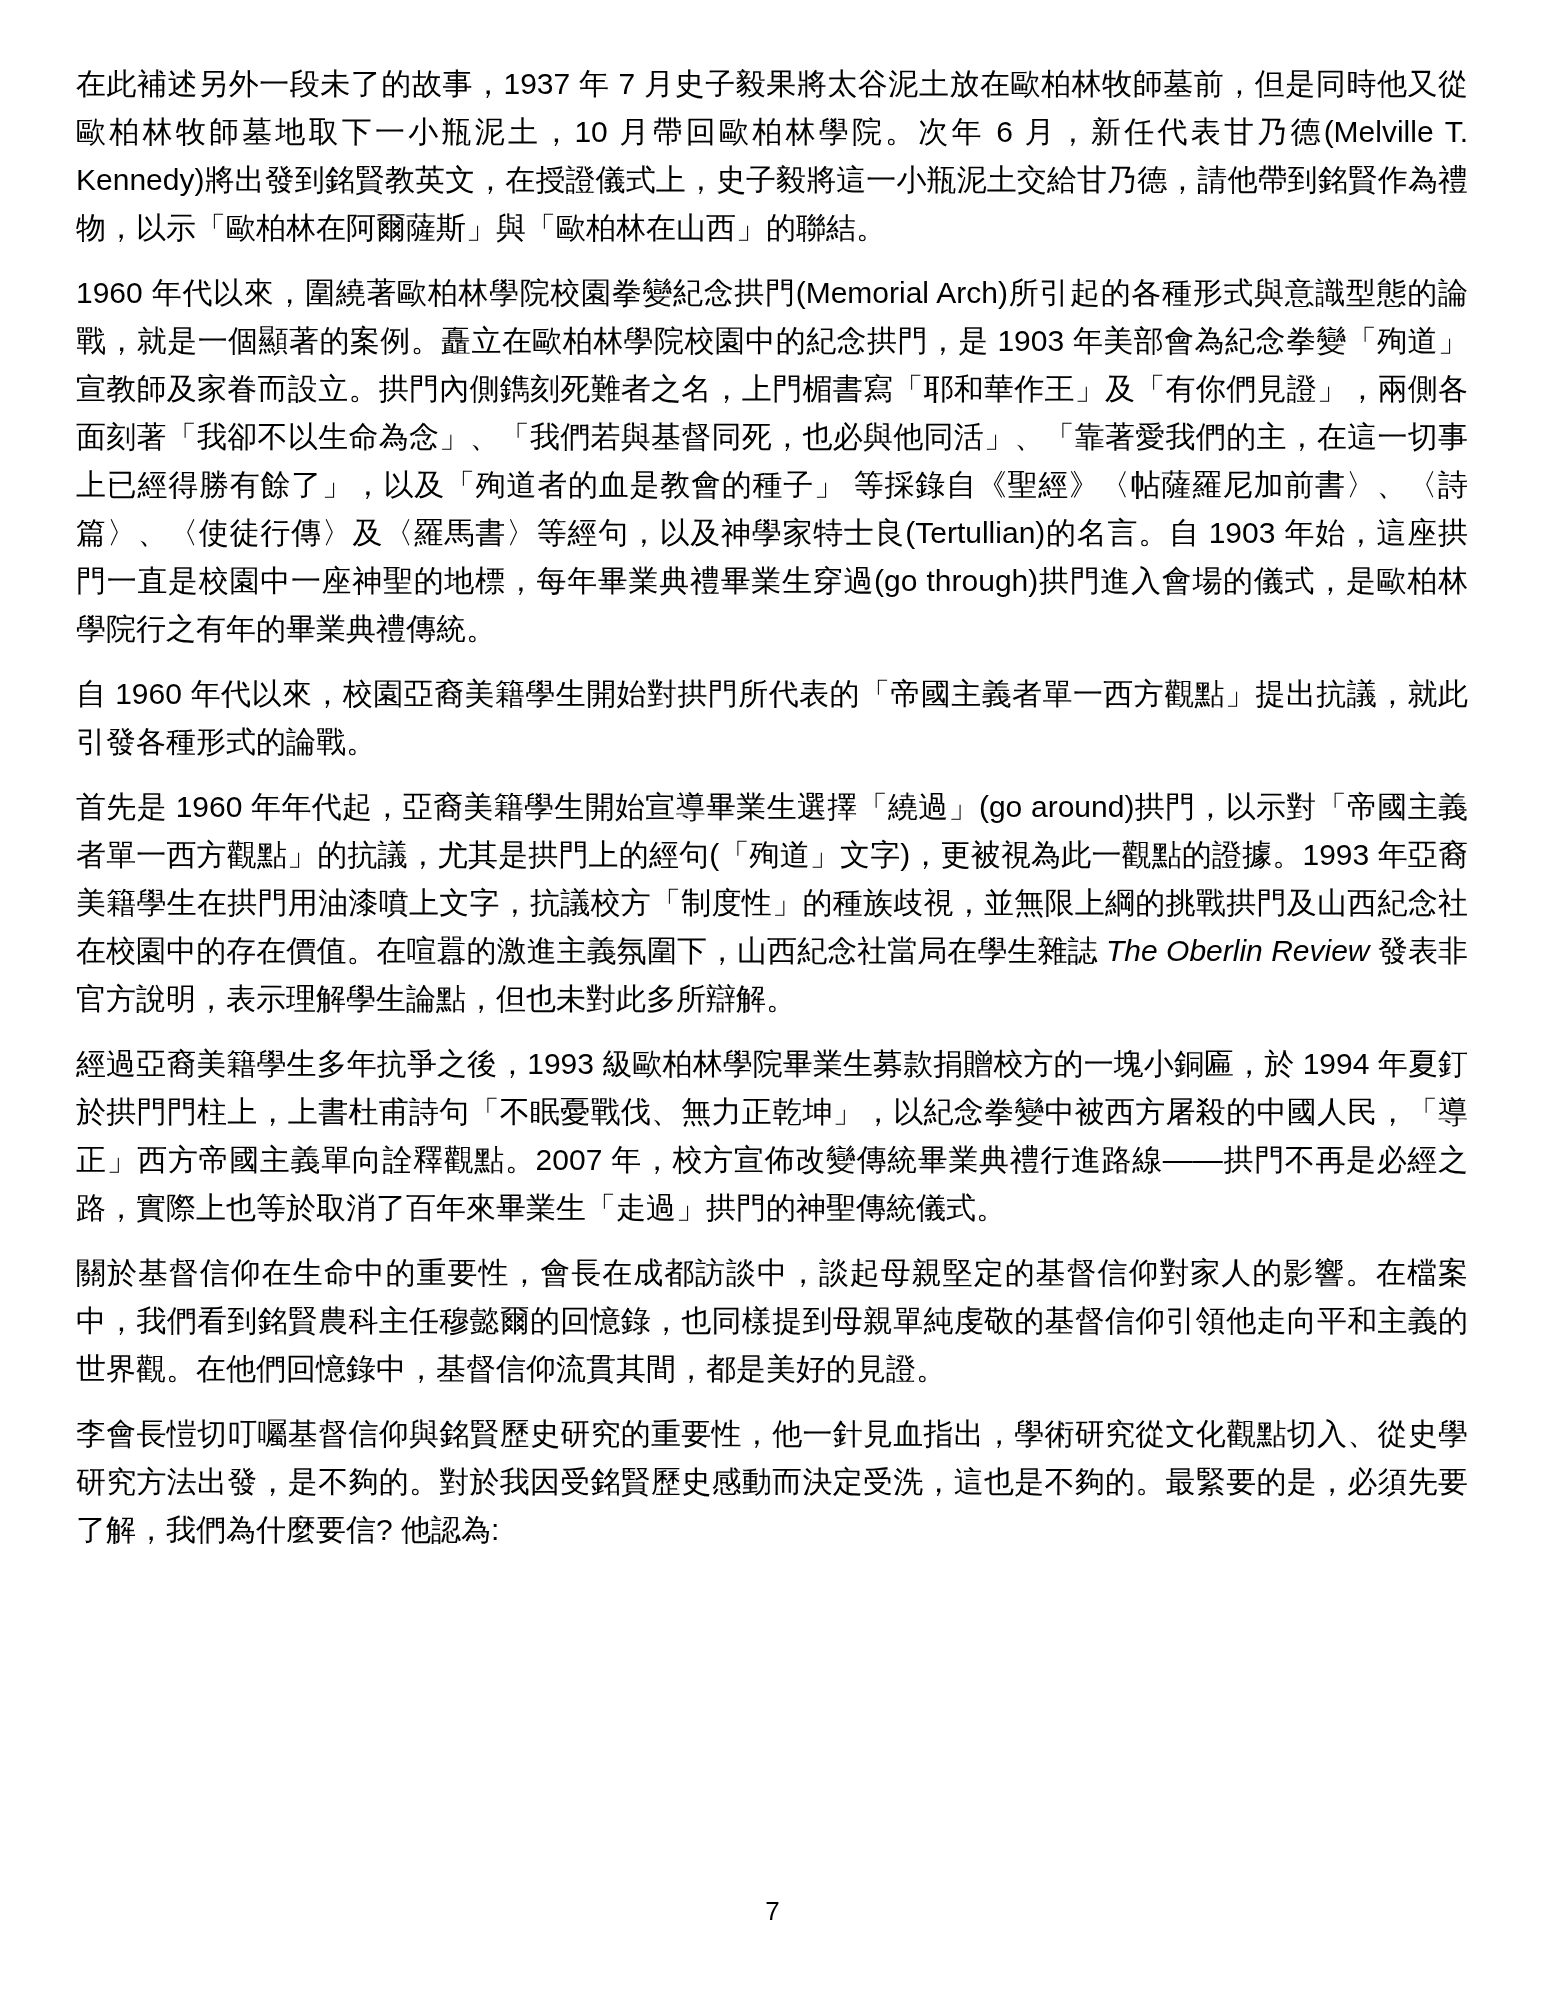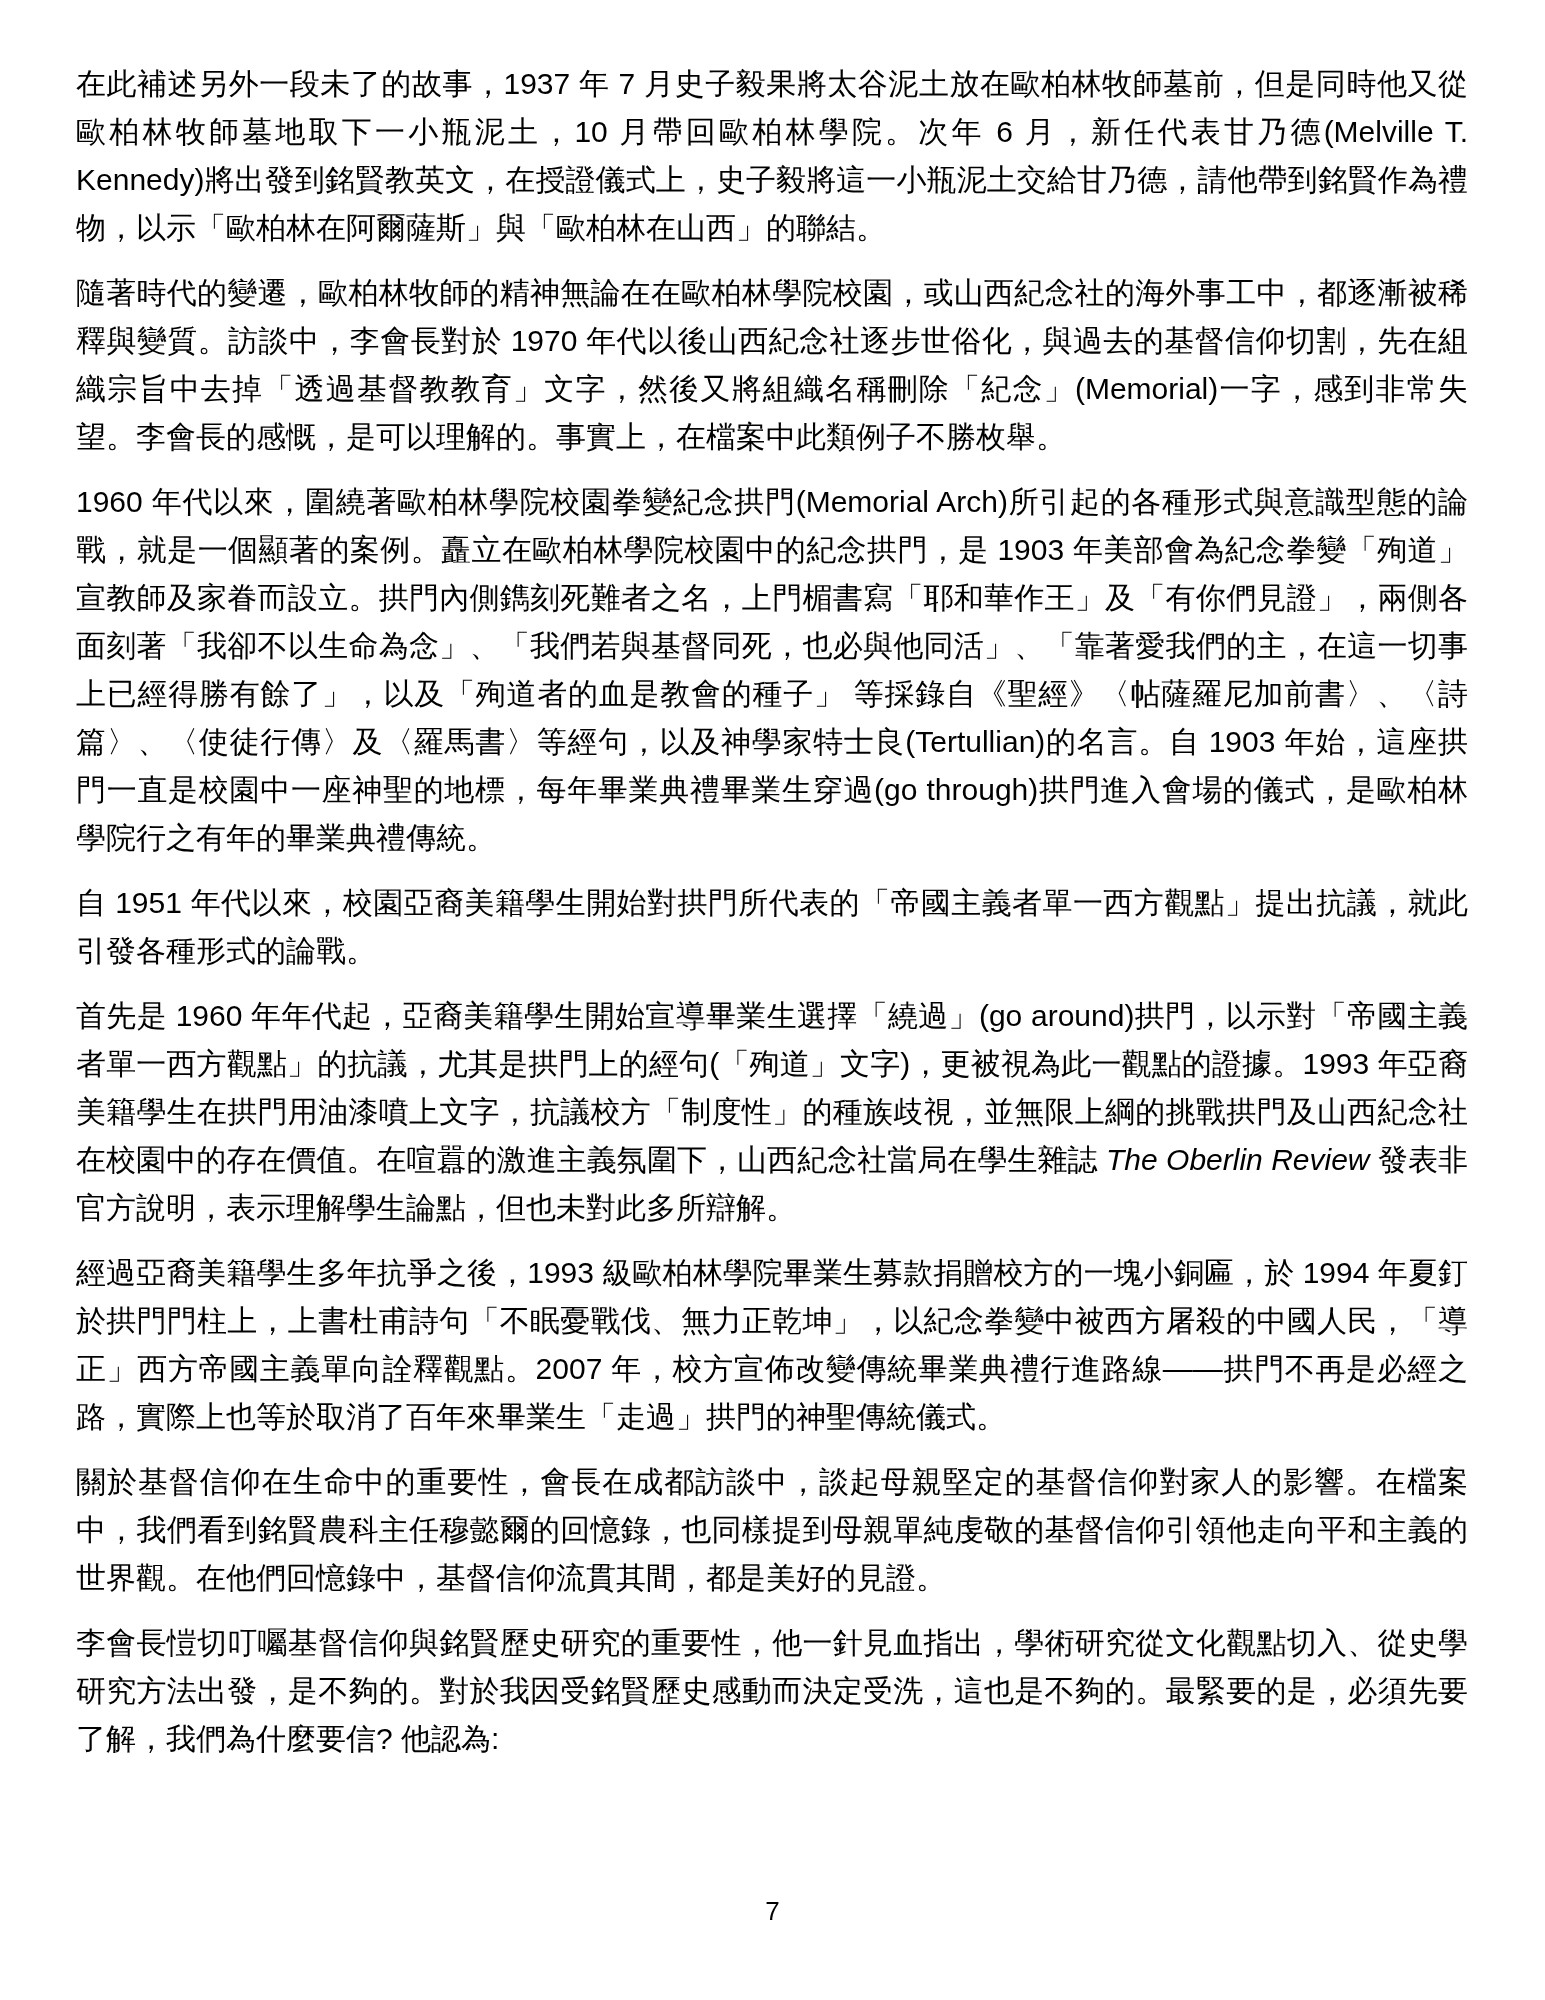--- a/index.html
+++ b/index.html
@@ -53,25 +53,24 @@
     }
   </style>
 </head>
 <body>
 
 <div class="page">
   <main class="content">
 
     <p class="para">在此補述另外一段未了的故事，1937 年 7 月史子毅果將太谷泥土放在歐柏林牧師墓前，但是同時他又從歐柏林牧師墓地取下一小瓶泥土，10 月帶回歐柏林學院。次年 6 月，新任代表甘乃德(Melville T. Kennedy)將出發到銘賢教英文，在授證儀式上，史子毅將這一小瓶泥土交給甘乃德，請他帶到銘賢作為禮物，以示「歐柏林在阿爾薩斯」與「歐柏林在山西」的聯結。</p>
 
-    <p class="para">隨著時代的變遷，歐柏林牧師的精神無論在在歐柏林學院校園，或山西紀念社的海外事工中，都逐漸被稀釋與變質。訪談中，李會長對於 1970 年代以後山西紀念社逐步世俗化，與過去的基督信仰切割，先在組織宗旨中去掉「透過基督教教育」文字，然後又將組織名稱刪除「紀念」(Memorial)一字，感到非常失望。李會長的感慨，是可以理解的。事實上，在檔案中此類例子不勝枚舉。</p>
 
     <p class="para">1960 年代以來，圍繞著歐柏林學院校園拳變紀念拱門(Memorial Arch)所引起的各種形式與意識型態的論戰，就是一個顯著的案例。矗立在歐柏林學院校園中的紀念拱門，是 1903 年美部會為紀念拳變「殉道」宣教師及家眷而設立。拱門內側鐫刻死難者之名，上門楣書寫「耶和華作王」及「有你們見證」，兩側各面刻著「我卻不以生命為念」、「我們若與基督同死，也必與他同活」、「靠著愛我們的主，在這一切事上已經得勝有餘了」，以及「殉道者的血是教會的種子」 等採錄自《聖經》〈帖薩羅尼加前書〉、〈詩篇〉、〈使徒行傳〉及〈羅馬書〉等經句，以及神學家特士良(Tertullian)的名言。自 1903 年始，這座拱門一直是校園中一座神聖的地標，每年畢業典禮畢業生穿過(go through)拱門進入會場的儀式，是歐柏林學院行之有年的畢業典禮傳統。</p>
 
-    <p class="para">自 1951 年代以來，校園亞裔美籍學生開始對拱門所代表的「帝國主義者單一西方觀點」提出抗議，就此引發各種形式的論戰。</p>
+    <p class="para">自 1960 年代以來，校園亞裔美籍學生開始對拱門所代表的「帝國主義者單一西方觀點」提出抗議，就此引發各種形式的論戰。</p>
 
     <p class="para"><span>首先是 1960 年年代起，亞裔美籍學生開始宣導畢業生選擇「繞過」(go around)拱門，以示對「帝國主義者單一西方觀點」的抗議，尤其是拱門上的經句(「殉道」文字)，更被視為此一觀點的證據。1993 年亞裔美籍學生在拱門用油漆噴上文字，抗議校方「制度性」的種族歧視，並無限上綱的挑戰拱門及山西紀念社在校園中的存在價值。在喧囂的激進主義氛圍下，山西紀念社當局在學生雜誌 </span><em class="journal">The Oberlin Review</em><span> 發表非官方說明，表示理解學生論點，但也未對此多所辯解。</span></p>
 
     <p class="para">經過亞裔美籍學生多年抗爭之後，1993 級歐柏林學院畢業生募款捐贈校方的一塊小銅匾，於 1994 年夏釘於拱門門柱上，上書杜甫詩句「不眠憂戰伐、無力正乾坤」，以紀念拳變中被西方屠殺的中國人民，「導正」西方帝國主義單向詮釋觀點。2007 年，校方宣佈改變傳統畢業典禮行進路線——拱門不再是必經之路，實際上也等於取消了百年來畢業生「走過」拱門的神聖傳統儀式。</p>
 
     <p class="para">關於基督信仰在生命中的重要性，會長在成都訪談中，談起母親堅定的基督信仰對家人的影響。在檔案中，我們看到銘賢農科主任穆懿爾的回憶錄，也同樣提到母親單純虔敬的基督信仰引領他走向平和主義的世界觀。在他們回憶錄中，基督信仰流貫其間，都是美好的見證。</p>
 
     <p class="para">李會長愷切叮囑基督信仰與銘賢歷史研究的重要性，他一針見血指出，學術研究從文化觀點切入、從史學研究方法出發，是不夠的。對於我因受銘賢歷史感動而決定受洗，這也是不夠的。最緊要的是，必須先要了解，我們為什麼要信? 他認為:</p>
 
   </main>

